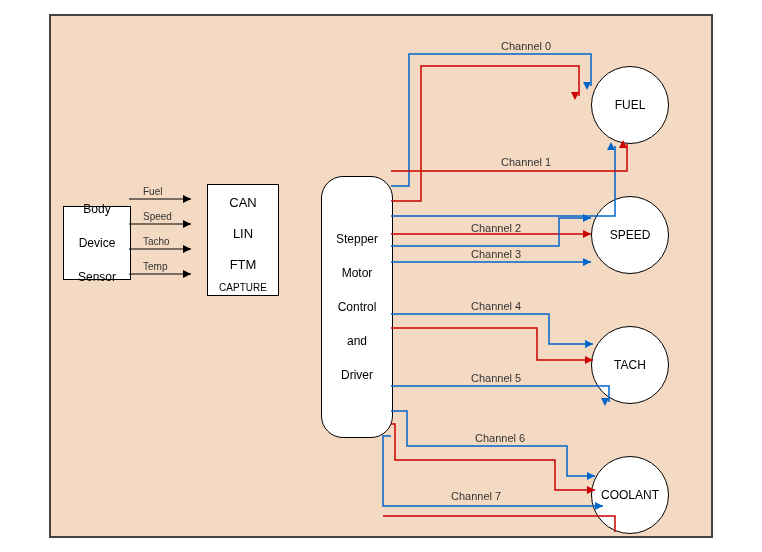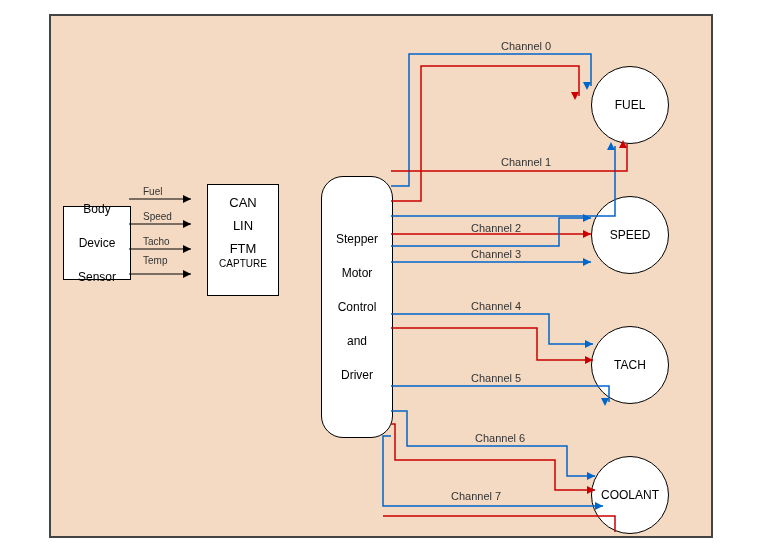--- a/index.html
+++ b/index.html
@@ -26,35 +26,35 @@
   <div class="col">
     <span>Body</span>
     <span style="margin-top:-6px">Device</span>
     <span style="margin-top:-6px">Sensor</span>
   </div>
 </div>
 
 <div class="sig" style="left:92px;top:170px">Fuel</div>
 <div class="sig" style="left:92px;top:195px">Speed</div>
 <div class="sig" style="left:92px;top:220px">Tacho</div>
-<div class="sig" style="left:92px;top:239px">Temp</div>
+<div class="sig" style="left:92px;top:245px">Temp</div>
 
 <svg class="wires">
   <line x1="78" y1="183" x2="140" y2="183" stroke="#000" stroke-width="1"></line>
   <line x1="78" y1="208" x2="140" y2="208" stroke="#000" stroke-width="1"></line>
   <line x1="78" y1="233" x2="140" y2="233" stroke="#000" stroke-width="1"></line>
   <line x1="78" y1="258" x2="140" y2="258" stroke="#000" stroke-width="1"></line>
 </svg>
 <div class="arrow black" style="left:132px;top:179px"></div>
 <div class="arrow black" style="left:132px;top:204px"></div>
 <div class="arrow black" style="left:132px;top:229px"></div>
 <div class="arrow black" style="left:132px;top:254px"></div>
 
 
-<div class="box" style="left:156px;top:168px;width:70px;height:100px;flex-direction:column;gap:8px;justify-content:flex-start;padding-top:10px;">
+<div class="box" style="left:156px;top:168px;width:70px;height:100px;flex-direction:column;gap:16px;justify-content:flex-start;padding-top:10px;">
   <span>CAN</span>
   <span>LIN</span>
   <span>FTM</span>
   <span class="small" style="margin-top:-6px">CAPTURE</span>
 </div>
 
 <div class="box" style="left:270px;top:160px;width:70px;height:260px;flex-direction:column;border-radius:22px;">
   <div class="col" style="font-size:12px;">
     <span>Stepper</span>
     <span style="margin-top:-6px">Motor</span>

